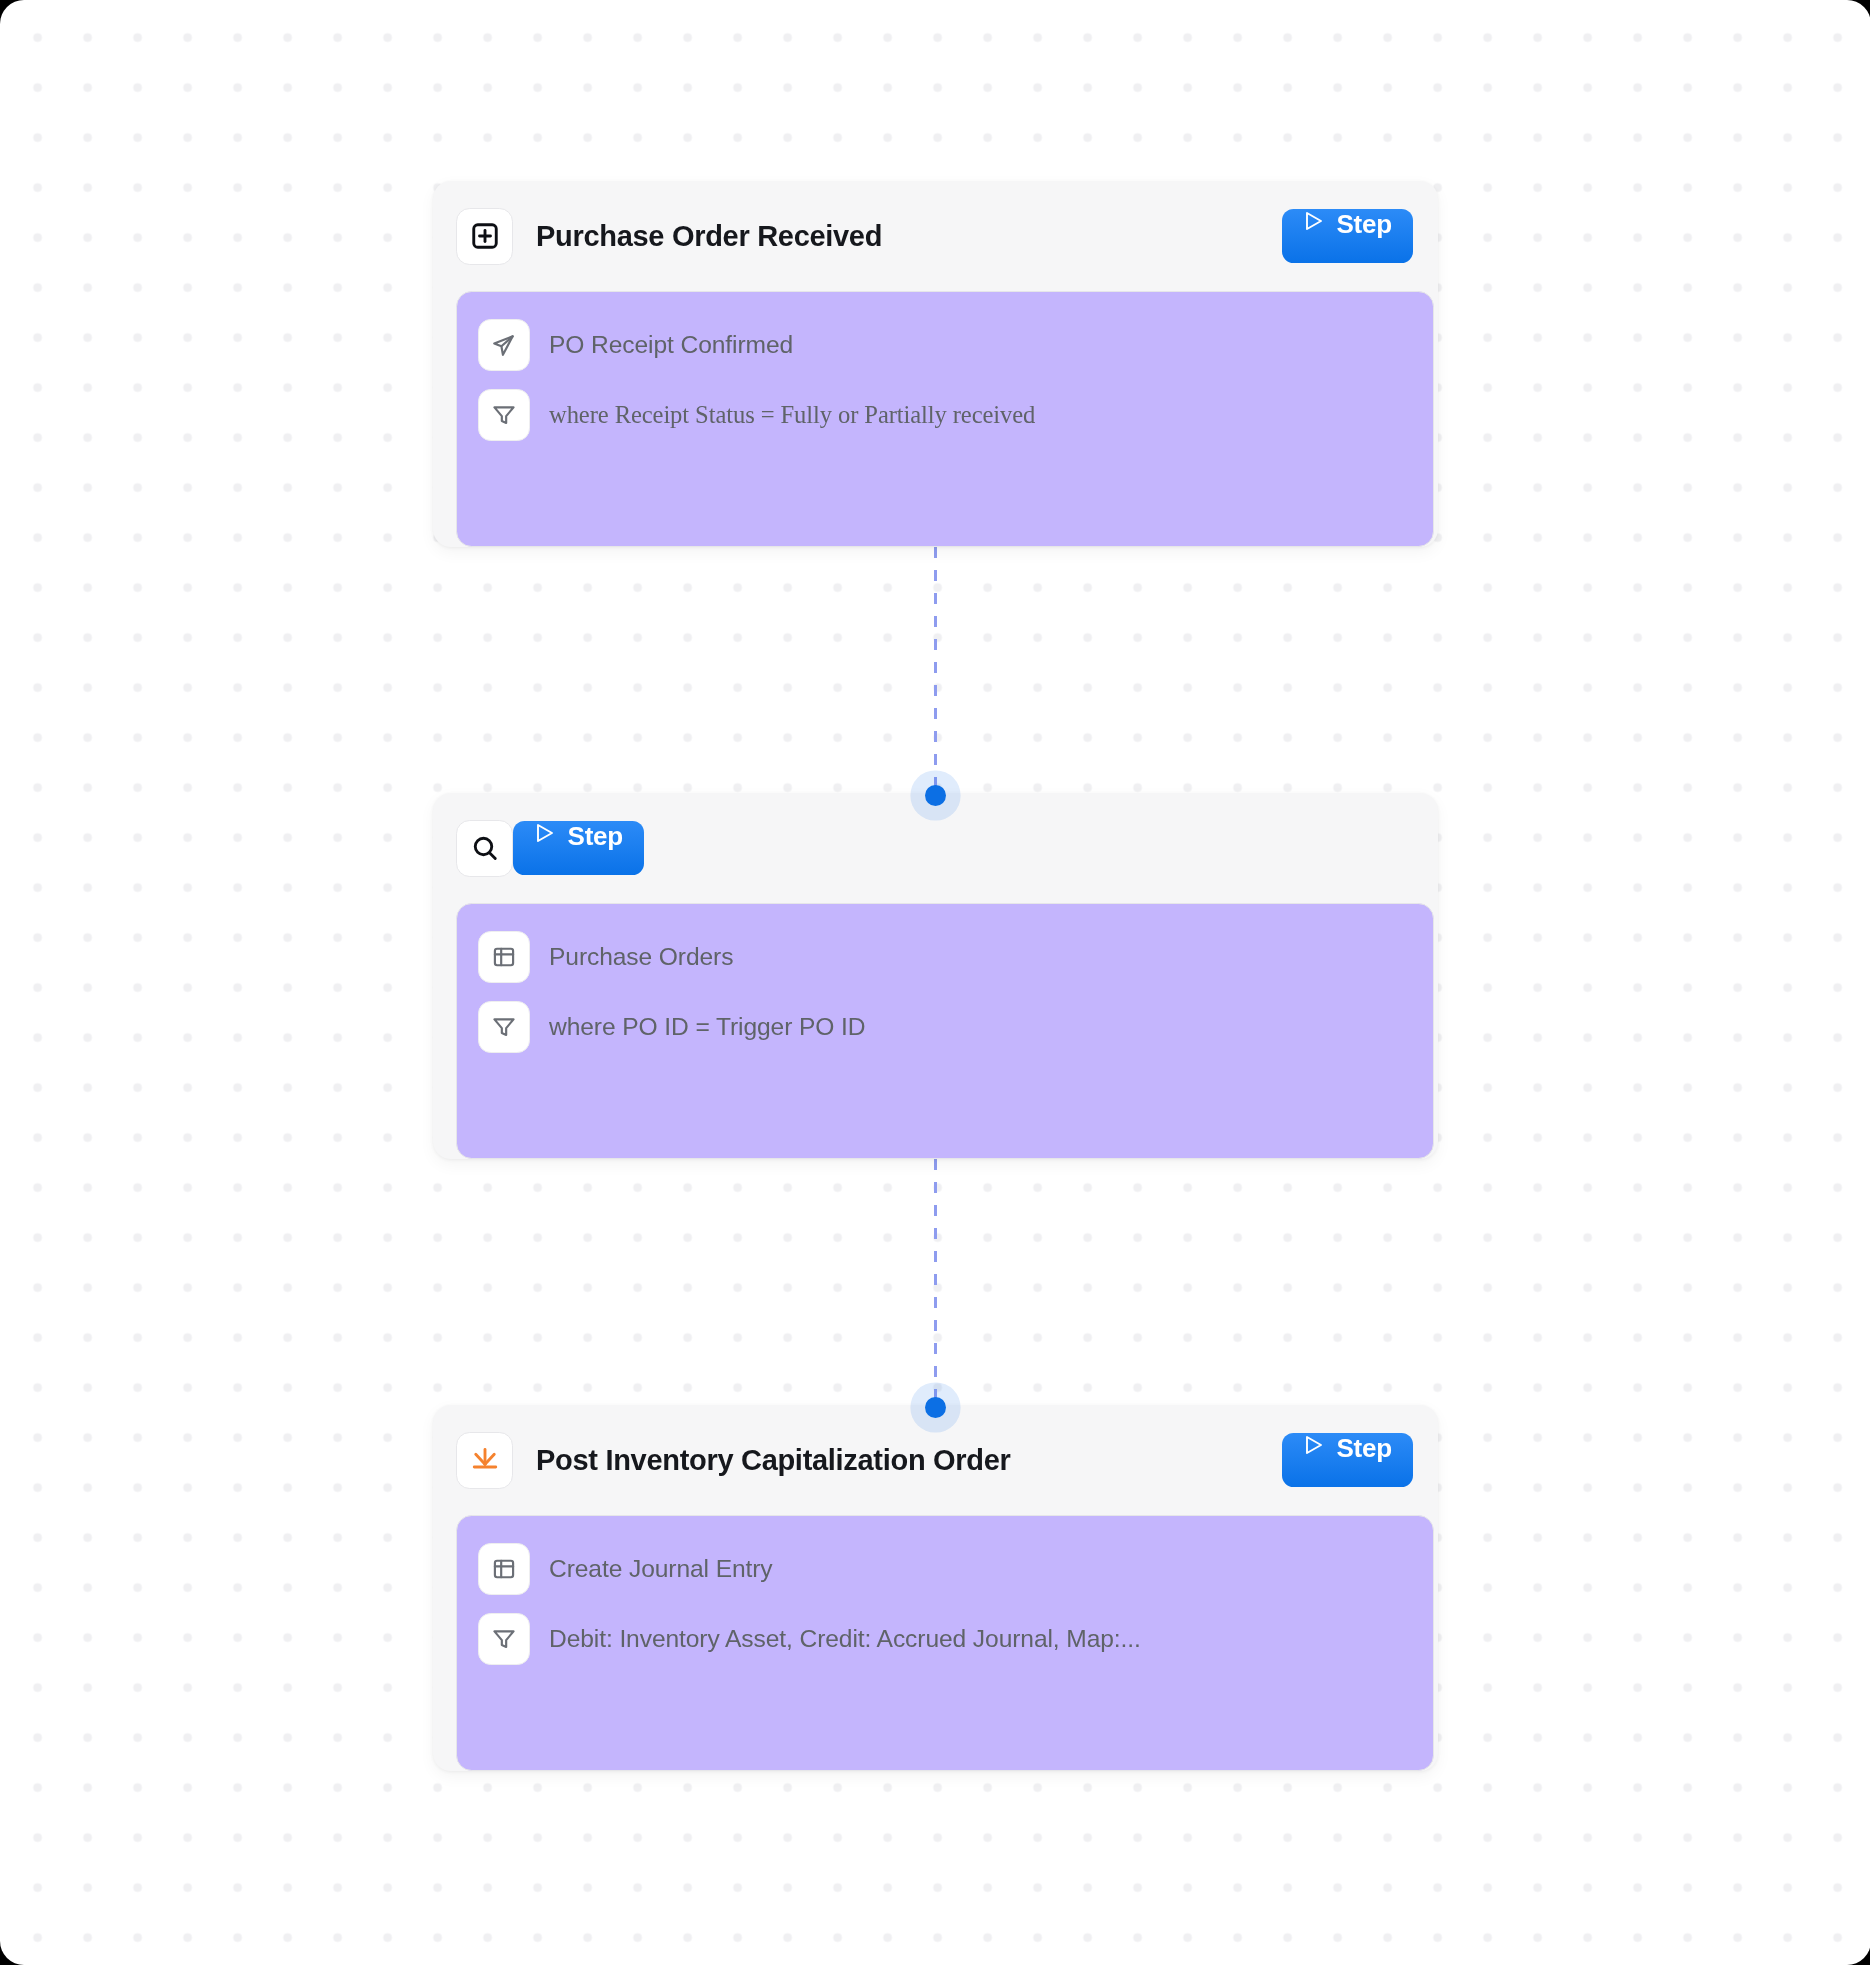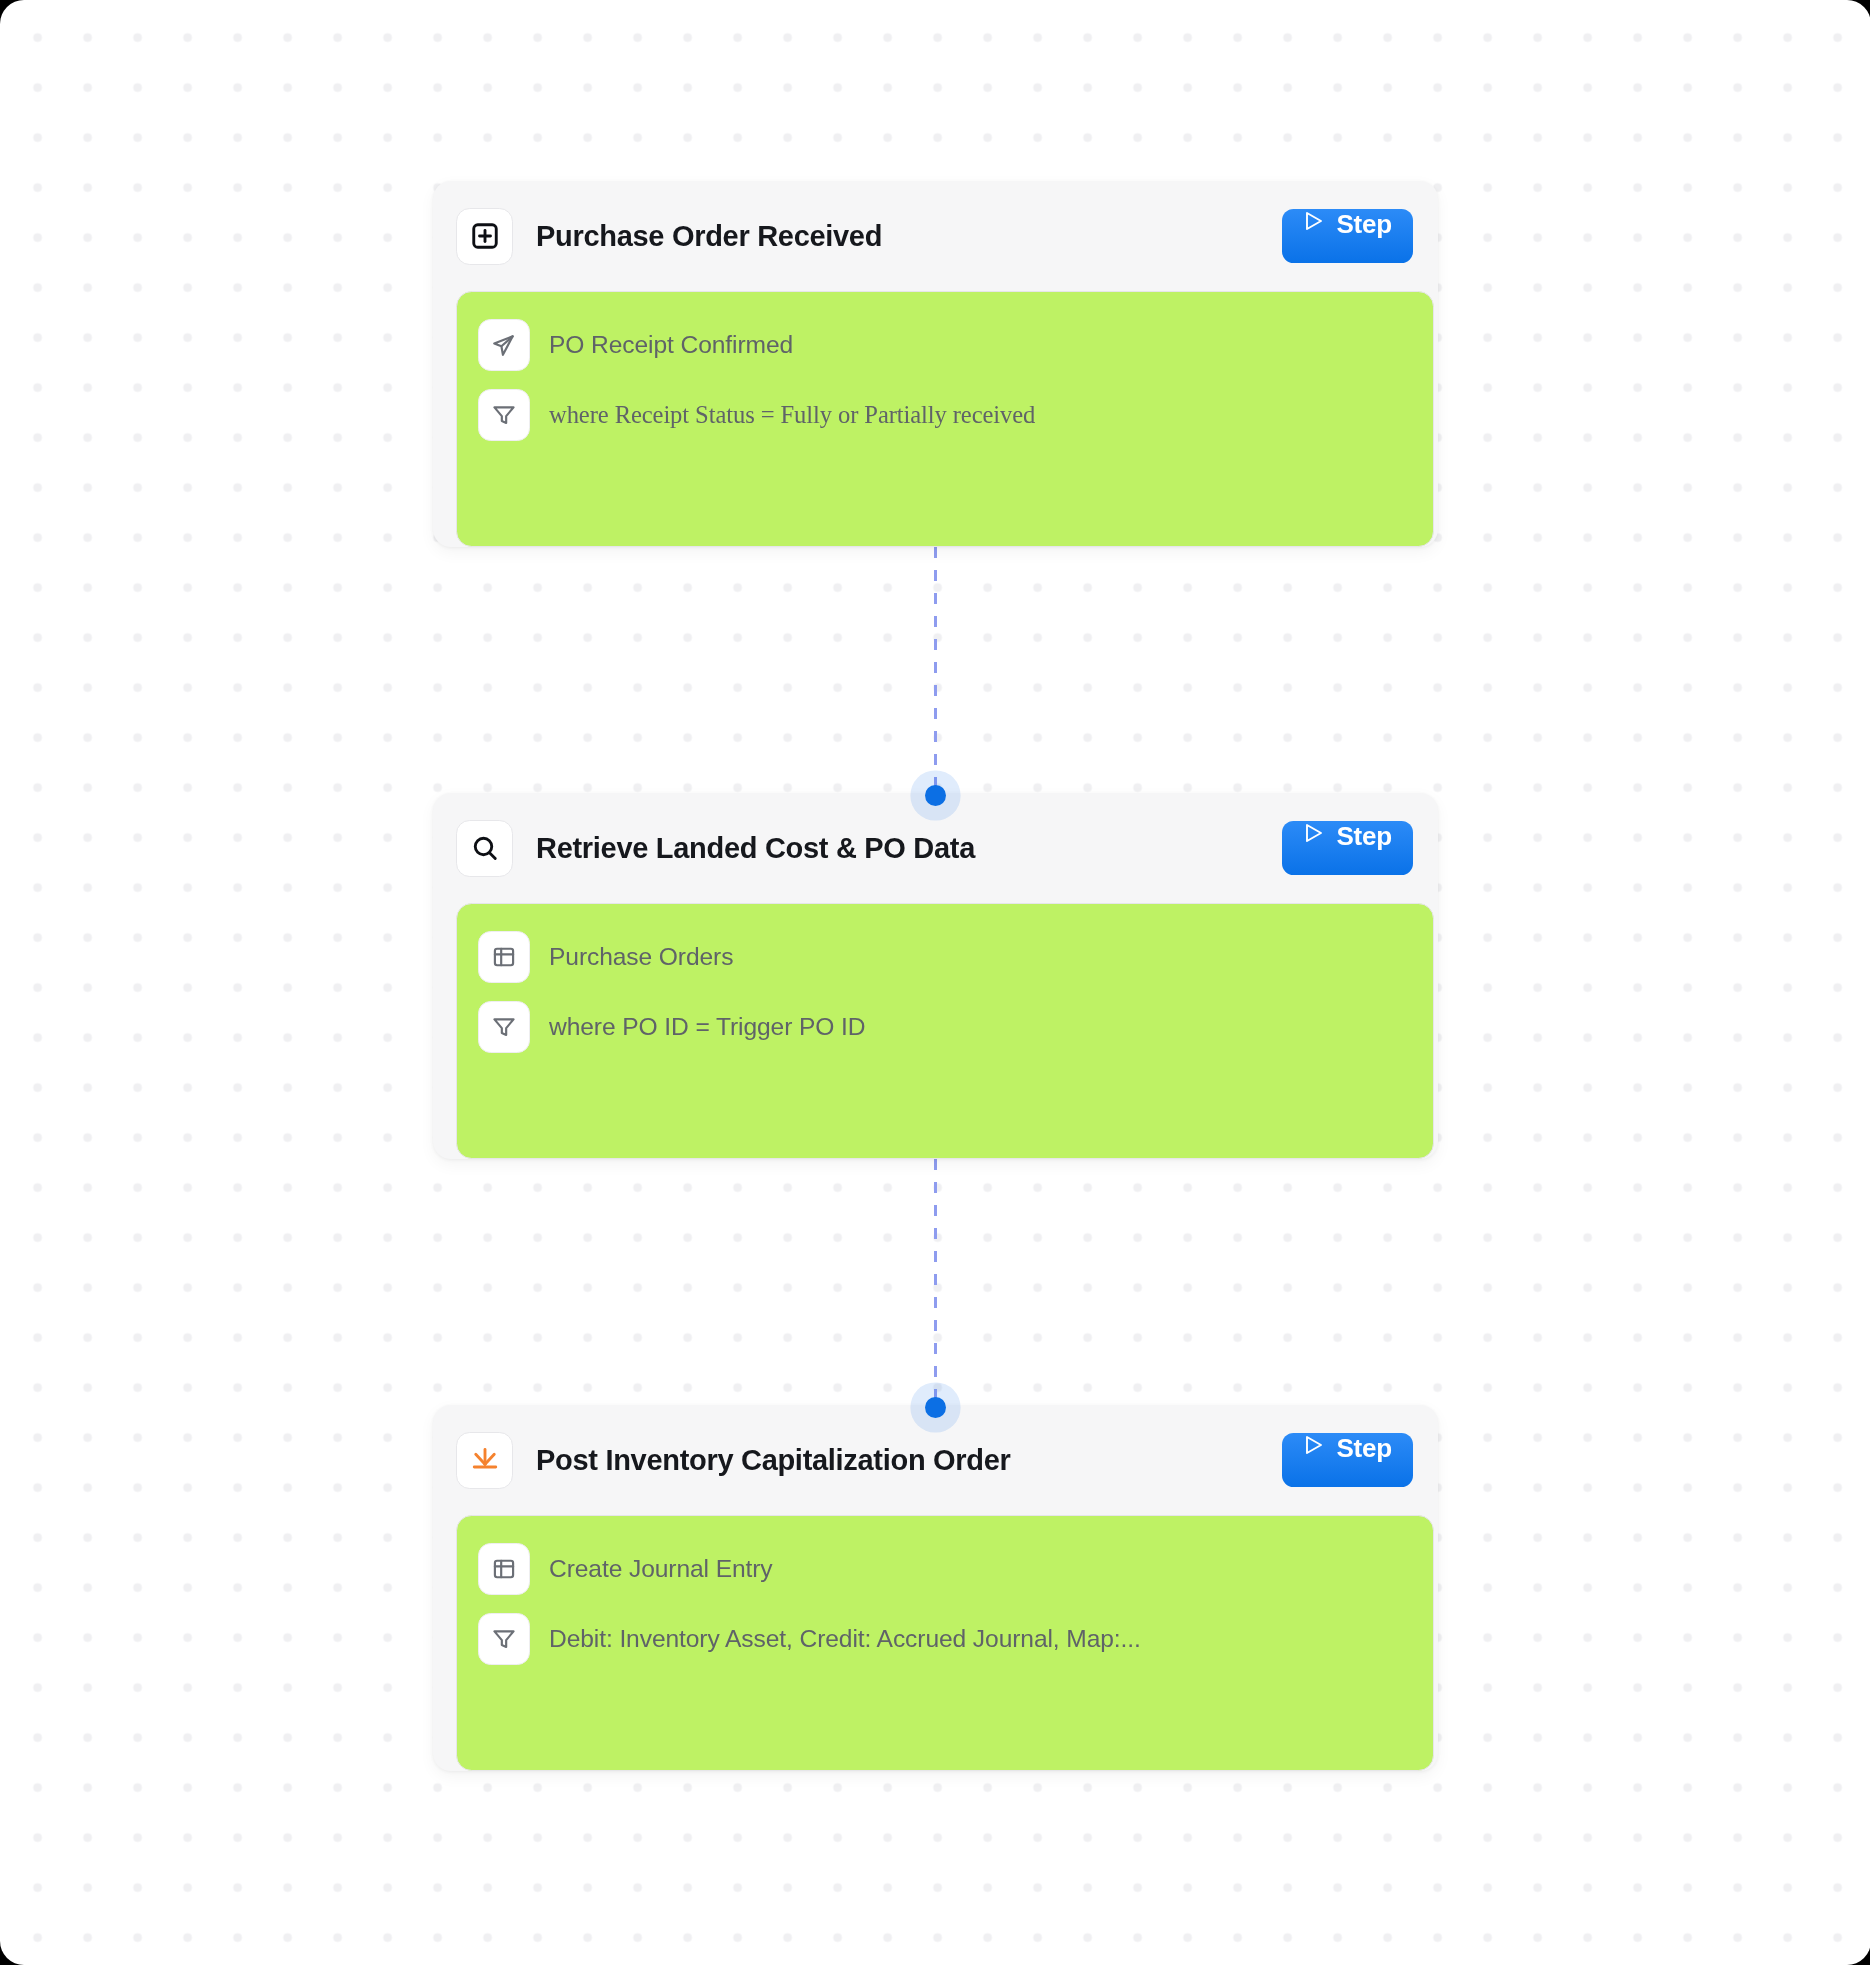--- a/index.html
+++ b/index.html
@@ -104,21 +104,21 @@
     color: #ffffff;
     font-family: "Liberation Sans", sans-serif;
     font-size: 26px;
     font-weight: 700;
     letter-spacing: -0.2px;
     cursor: pointer;
   }
 
   
   .card-body {
-    background: #bef264;
+    background: #c4b5fd;
     border: 1.6px solid #e6e6e9;
     border-radius: 15.7px;
     margin: 0 4.2px 0 23px;
     padding: 23px 21px 29px 21px;
     min-height: 256px;
   }
 
   .body-row {
     display: flex;
     align-items: center;
@@ -203,21 +203,20 @@
   </div>
 
   <div class="step-card" style="top:793px;">
     <div class="card-header">
       <div class="header-icon-box">
         <svg width="30" height="30" viewBox="0 0 24 24" fill="none" stroke="#0d0f14" stroke-width="2.3" stroke-linecap="round" stroke-linejoin="round">
           <circle cx="10.8" cy="10.8" r="6.6"></circle>
           <line x1="15.6" y1="15.8" x2="20.2" y2="20.4"></line>
         </svg>
       </div>
-      <div class="header-title">Retrieve Landed Cost &amp; PO Data</div>
       <button class="step-button">
         <span>
           <svg width="24" height="24" viewBox="0 0 24 24" fill="none" stroke="#ffffff" stroke-width="1.9" stroke-linecap="round" stroke-linejoin="round">
             <polygon points="6,4 20,12 6,20"></polygon>
           </svg>
         </span>
         <span>Step</span>
       </button>
     </div>
 

